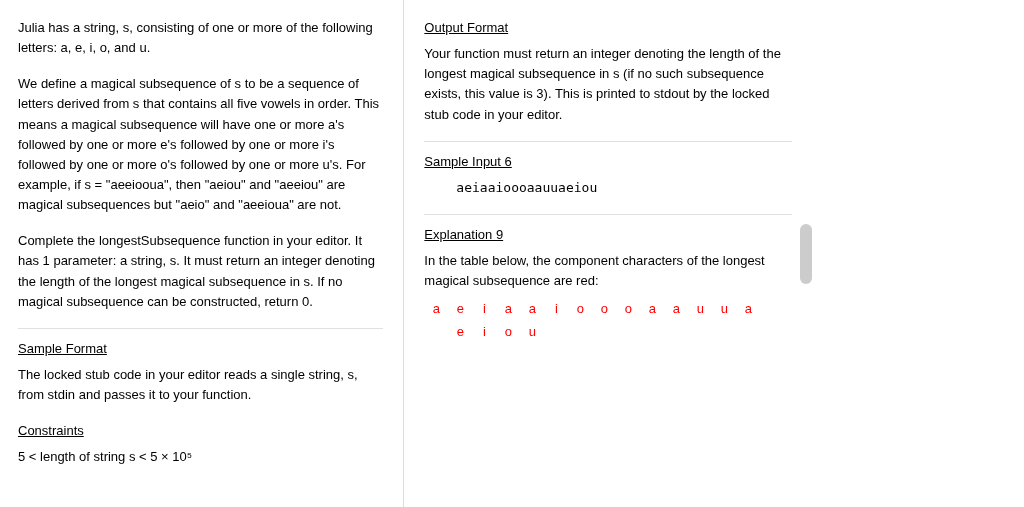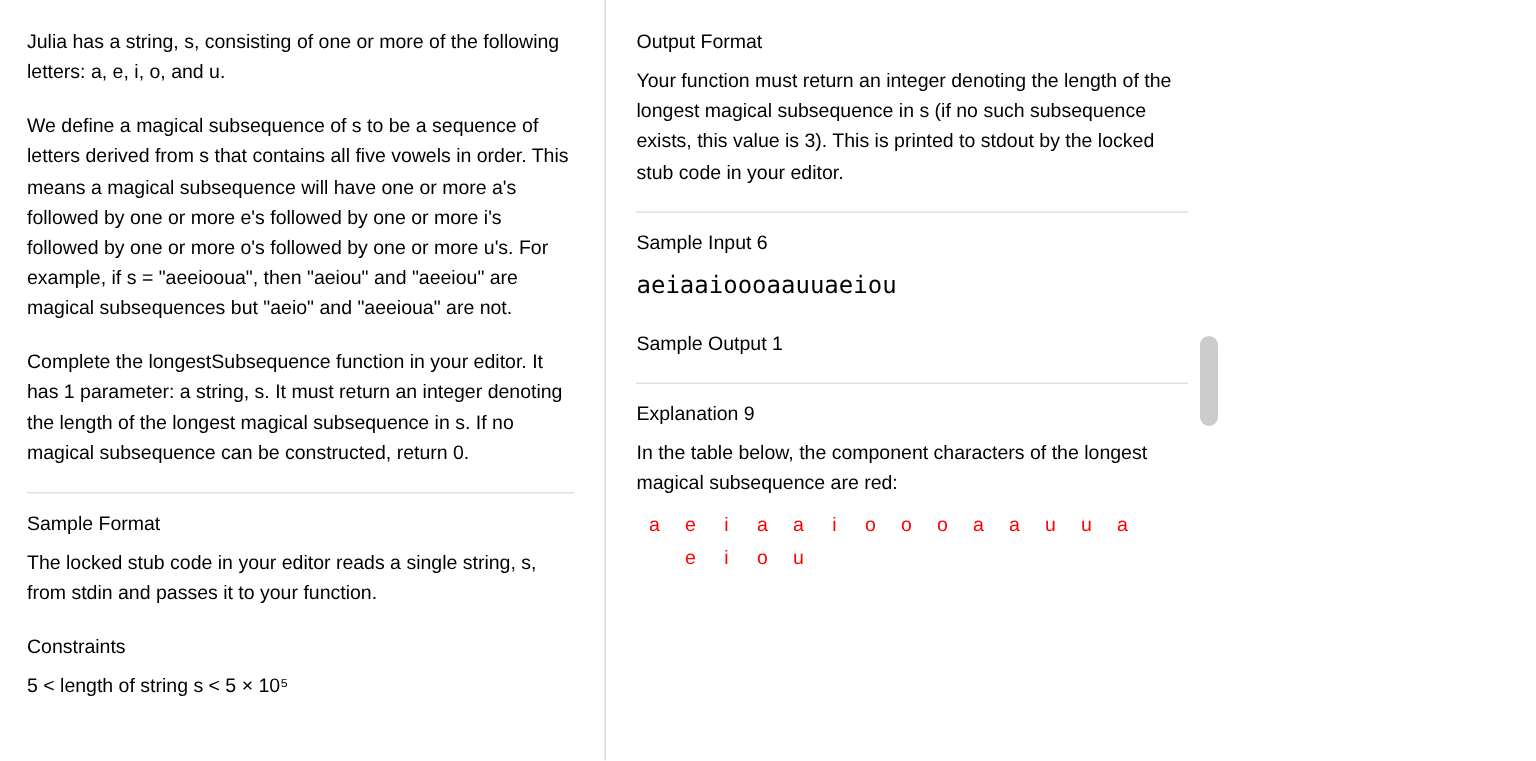--- a/index.html
+++ b/index.html
@@ -29,27 +29,29 @@
       position: relative;
     }
     .section {
       margin-bottom: 16px;
     }
     p {
       margin-bottom: 8px;
       line-height: 1.55;
     }
     .underline-heading {
+      text-decoration: underline;
       margin-bottom: 6px;
       display: block;
     }
     .sample-input-text {
       font-family: monospace;
-      font-size: 16px;
+      font-size: 13px;
       margin-bottom: 8px;
+      margin-left: 32px;
     }
     .table-section {
       margin-top: 8px;
     }
     .vowel-table {
       display: flex;
       flex-direction: column;
       gap: 2px;
     }
     .vowel-row {
@@ -109,21 +111,20 @@
     <div class="section">
       <span class="underline-heading">Output Format</span>
       <p>Your function must return an integer denoting the length of the longest magical subsequence in s (if no such subsequence exists, this value is 3). This is printed to stdout by the locked stub code in your editor.</p>
     </div>
     <hr class="divider">
     <div class="section">
       <span class="underline-heading">Sample Input 6</span>
       <div class="sample-input-text">aeiaaioooaauuaeiou</div>
     </div>
     <div class="section">
-      <span class="underline-heading">Sample Output 1</span>
     </div>
     <hr class="divider">
     <div class="section">
       <span class="underline-heading">Explanation 9</span>
       <p>In the table below, the component characters of the longest magical subsequence are red:</p>
       <div class="table-section">
         <div class="vowel-table">
           <div class="vowel-row" id="row1">
               <span class="vowel-cell" style="color: red;">a</span>
               <span class="vowel-cell" style="color: red;">e</span>

